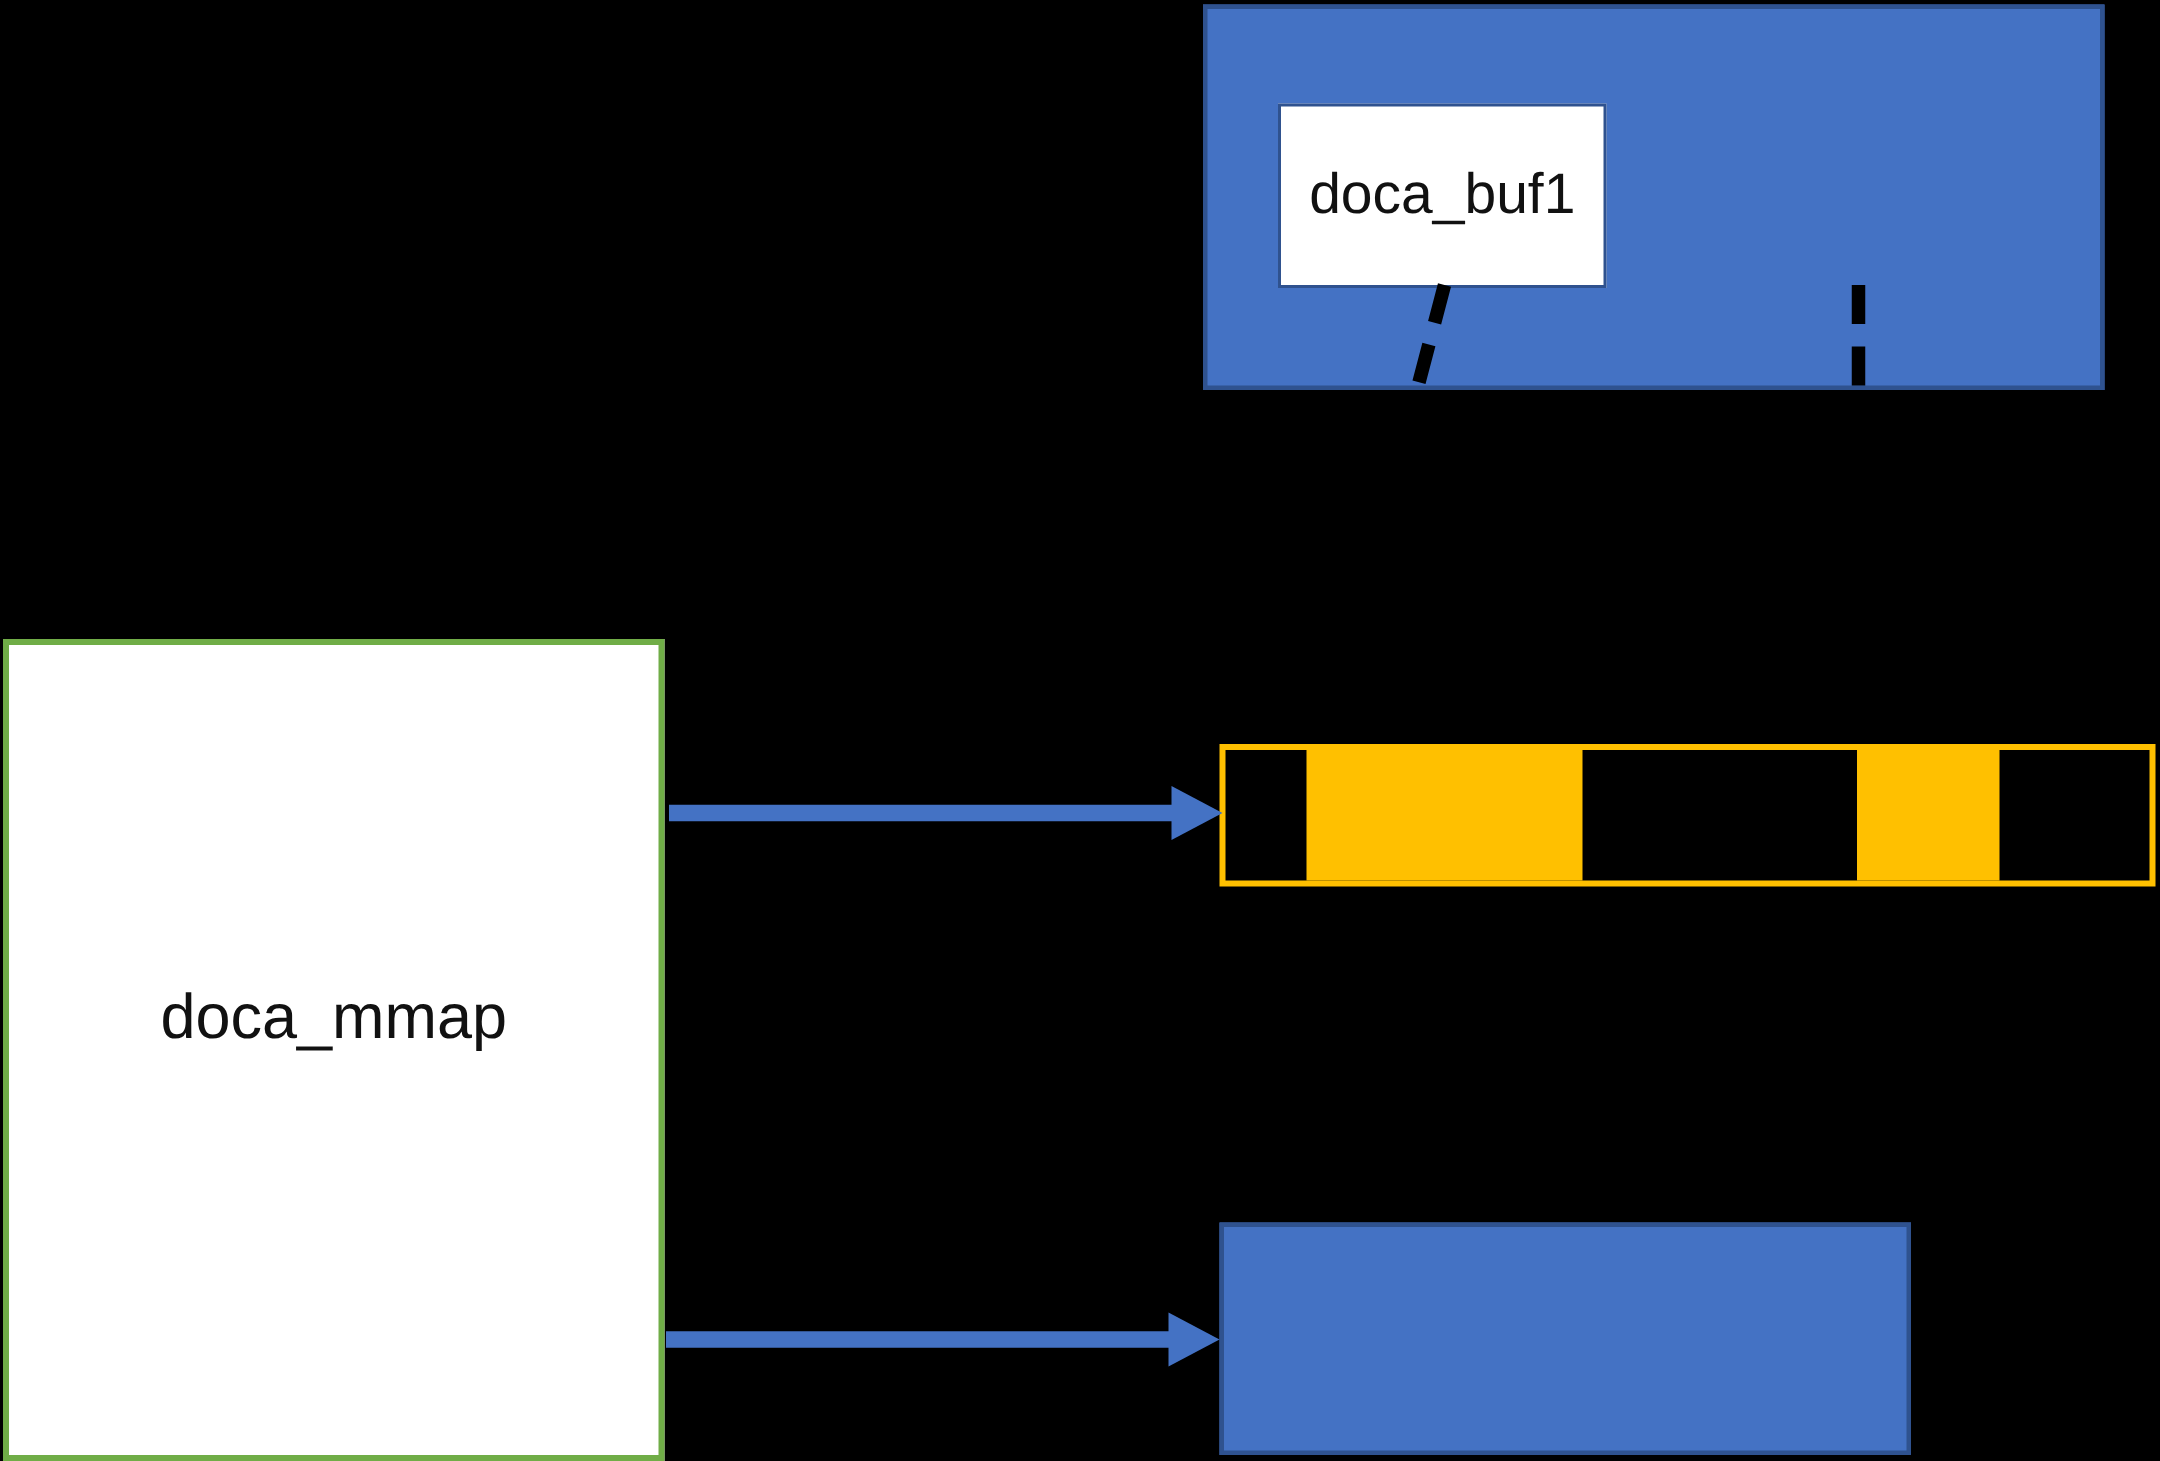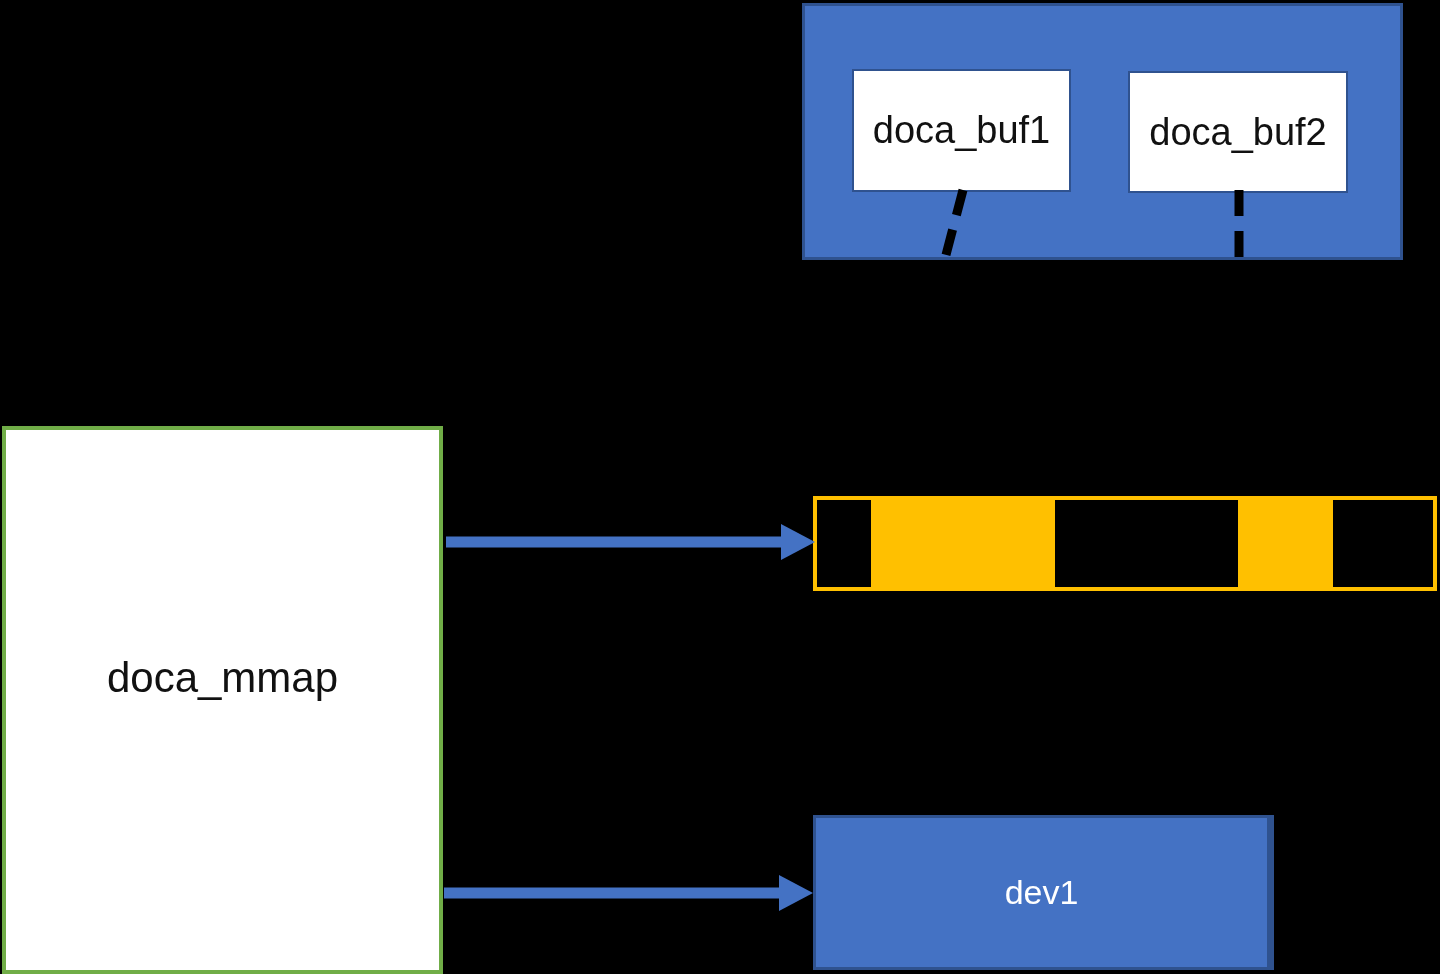--- a/index.html
+++ b/index.html
@@ -114,23 +114,20 @@
 <body>
 
 <div class="canvas">
 
   <div class="buffers-container"></div>
 
   <div class="buf-box buf1">
     <span>doca_buf1</span>
   </div>
 
-  <div class="buf-box buf2">
-    <span>doca_buf2</span>
-  </div>
 
   <svg class="overlay" viewBox="0 0 1440 974" xmlns="http://www.w3.org/2000/svg">
     <line class="connector-dash" x1="963" y1="190" x2="931" y2="312"></line>
     <line class="connector-dash" x1="1239" y1="190" x2="1239" y2="312"></line>
 
     <g>
       <line class="arrow-shaft" x1="446" y1="542" x2="783" y2="542"></line>
       <polygon class="arrow-head" points="781,524 781,560 815,542"></polygon>
     </g>
 
@@ -143,18 +140,15 @@
   <div class="mmap-box">
     <span>doca_mmap</span>
   </div>
 
   <div class="memory-bar">
     <div class="memory-segment" style="left:54px;width:184px"></div>
     <div class="memory-segment" style="left:421px;width:95px"></div>
   </div>
 
   <div class="devices-box">
-    <div class="dev-cell first">
-      <span>dev1</span>
-    </div>
   </div>
 
 </div>
 
 </body></html>

